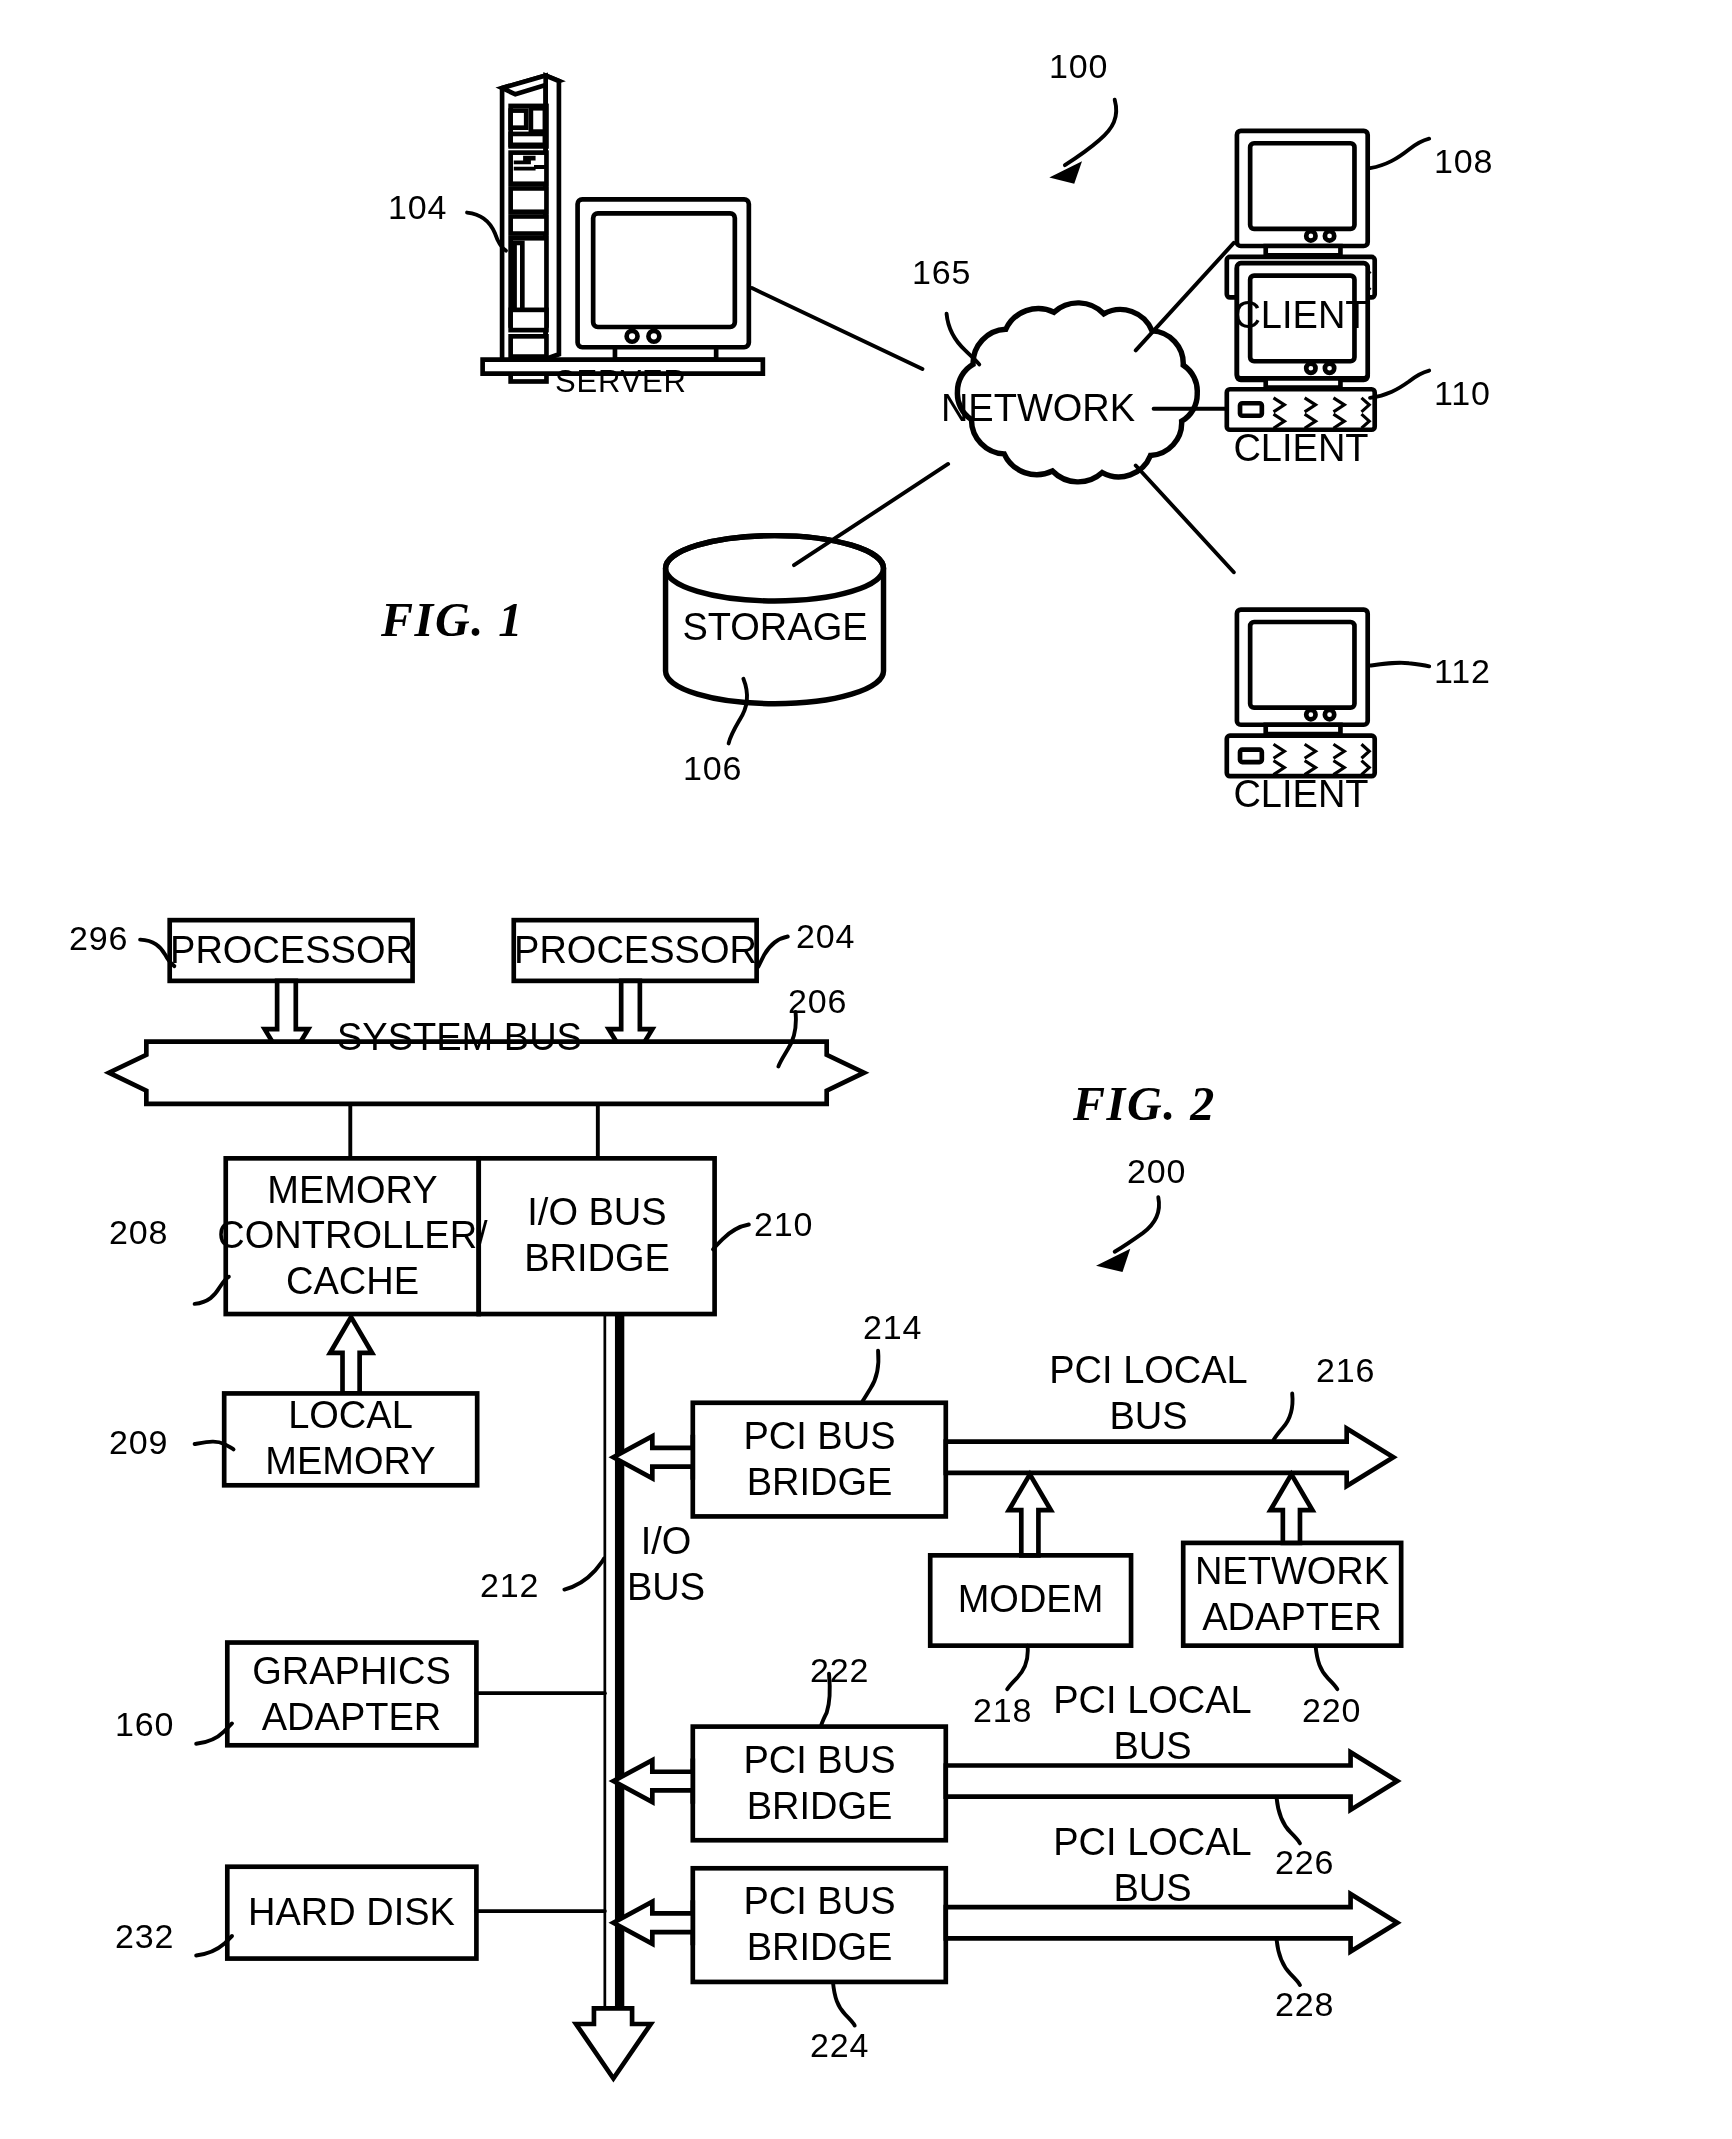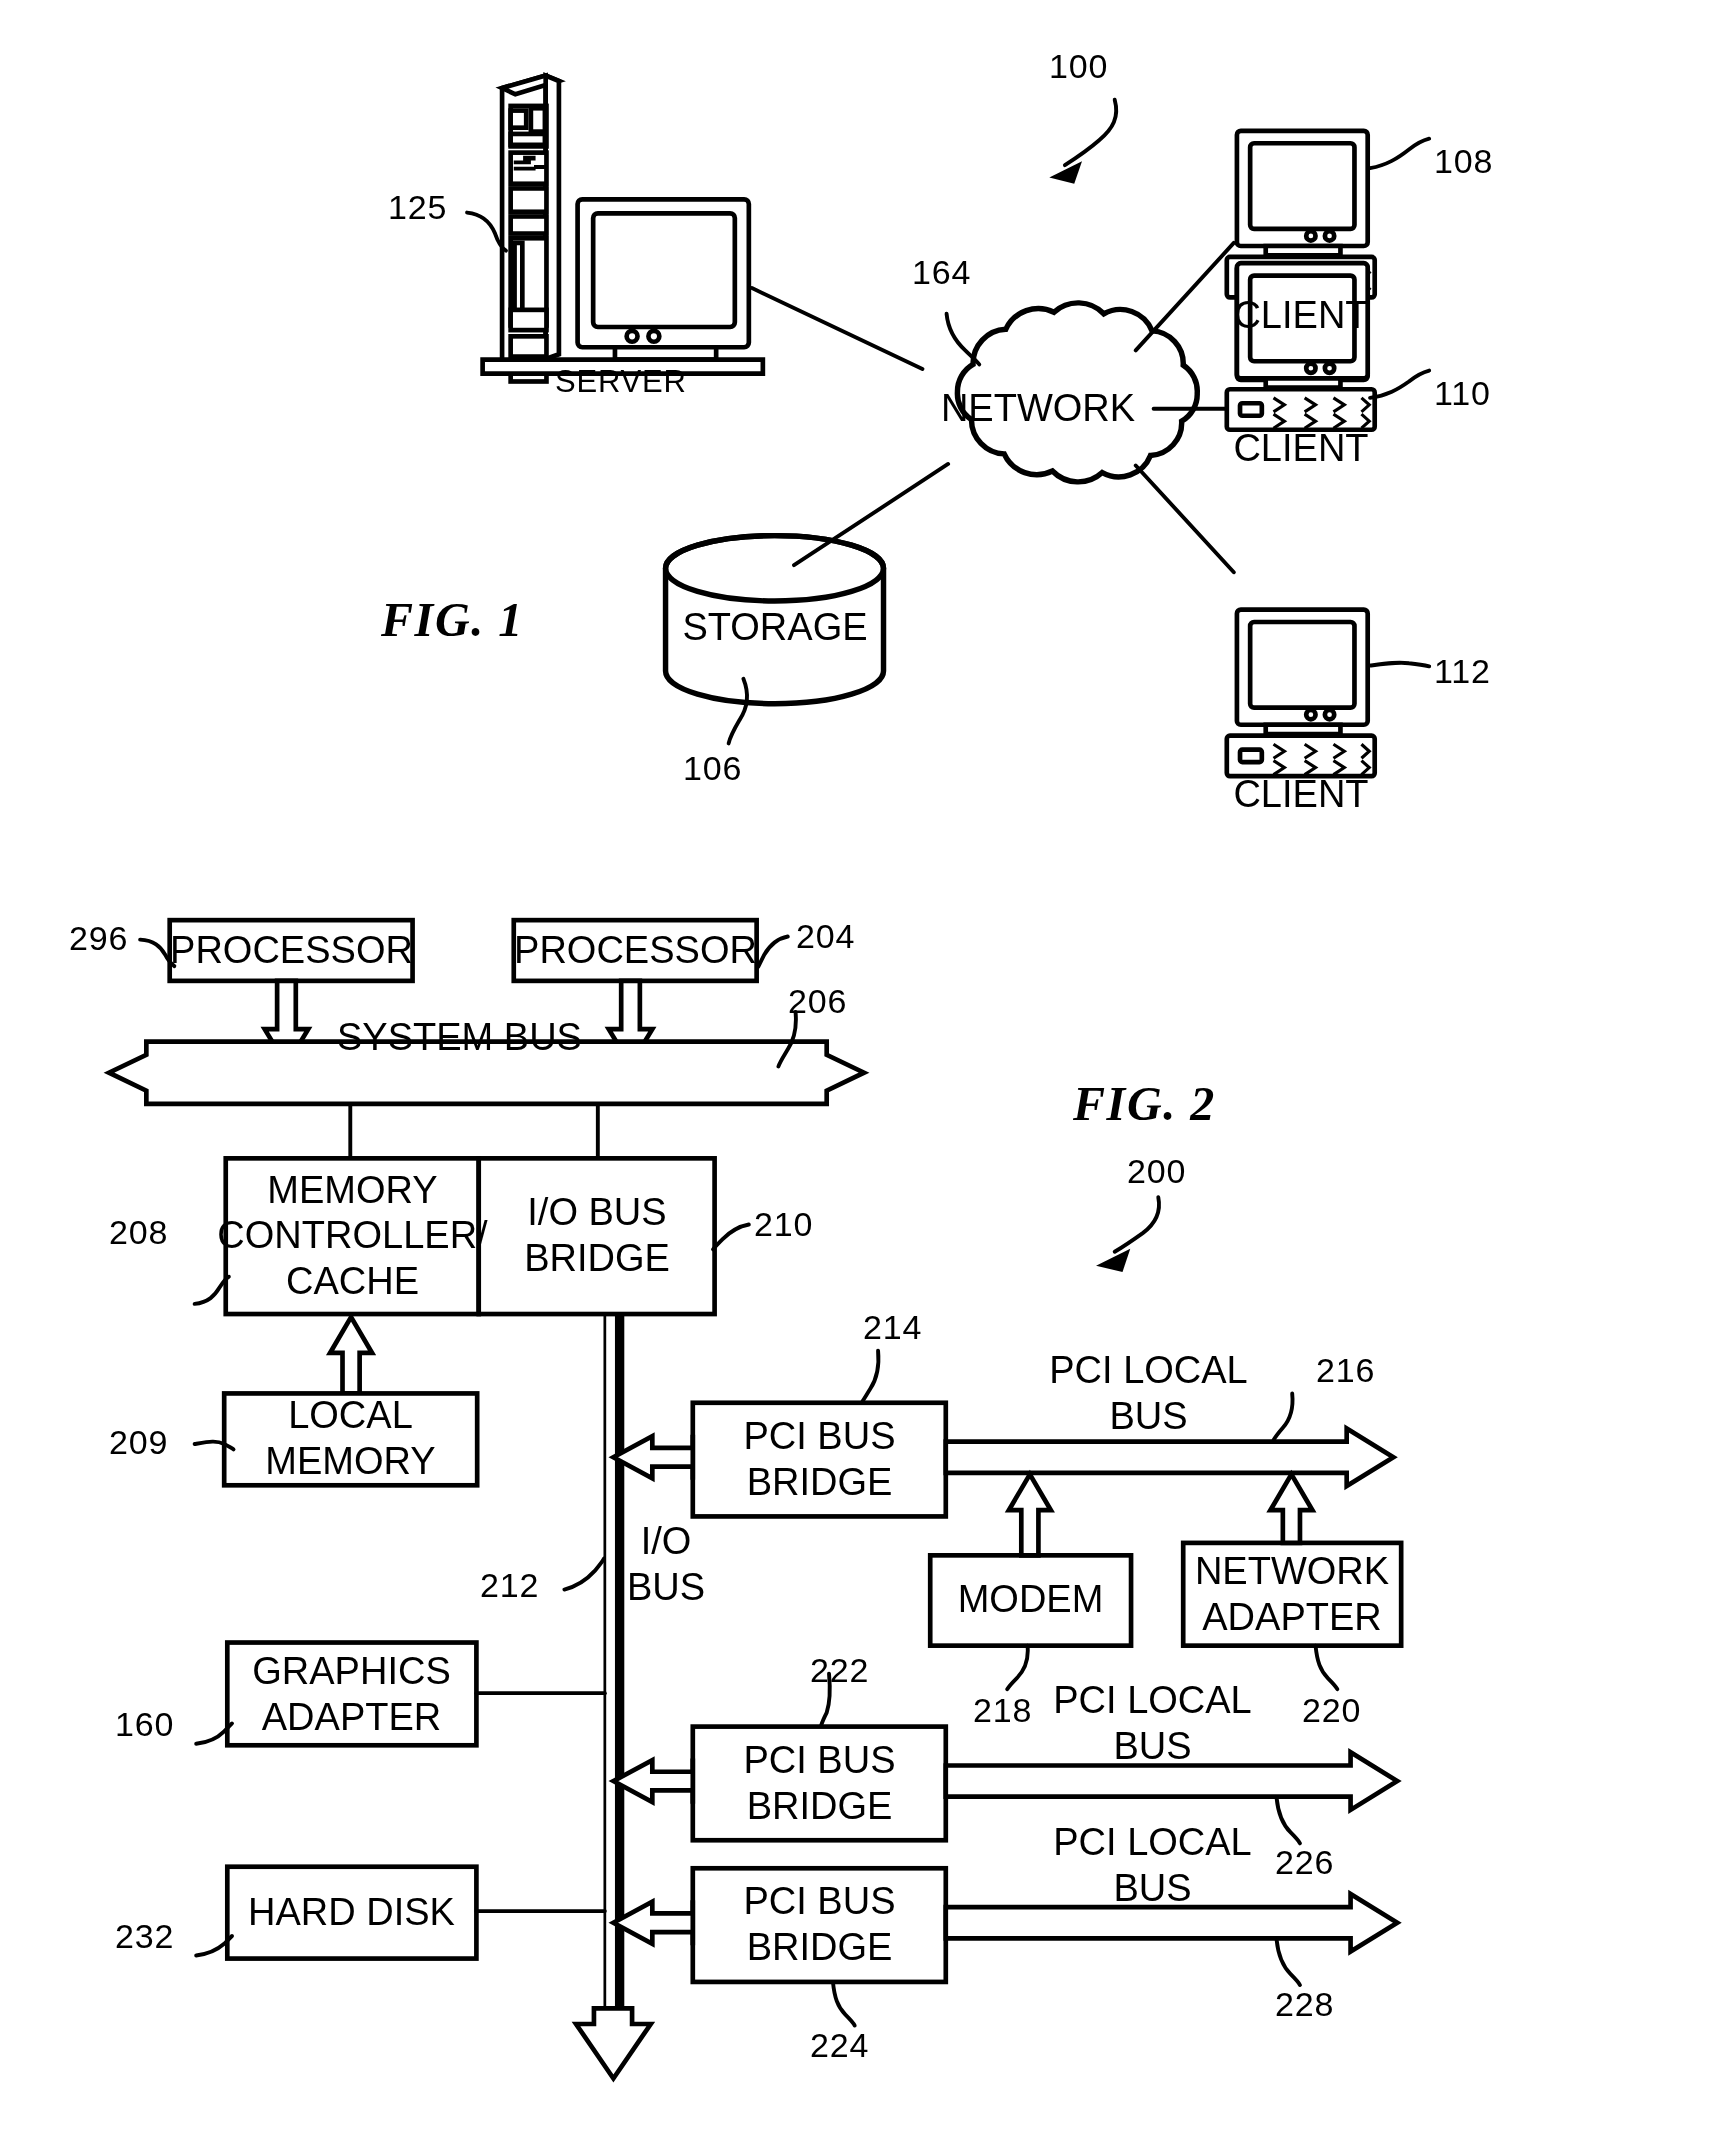--- a/index.html
+++ b/index.html
@@ -242,24 +242,24 @@
     <line class="s" x1="612" y1="2455" x2="777" y2="2455"></line>
     <path class="s" d="M252 2512 C270 2510 280 2504 288 2497 C293 2492 296 2489 298 2487"></path>
 
     <g>
       <path class="s" d="M1488 1538 C1492 1558 1484 1572 1468 1584 C1454 1594 1442 1602 1432 1608"></path>
       <path class="solidblk" d="M1408 1626 L1452 1604 L1442 1634 Z"></path>
     </g>
   </svg>
 
   <div class="lbl refnum" style="left:1049px;top:47px;">100</div>
-  <div class="lbl refnum" style="left:388px;top:188px;">125</div>
+  <div class="lbl refnum" style="left:388px;top:188px;">104</div>
   <div class="lbl cap" style="left:555px;top:364px;">SERVER</div>
 
-  <div class="lbl refnum" style="left:912px;top:253px;">164</div>
+  <div class="lbl refnum" style="left:912px;top:253px;">165</div>
   <div class="boxlabel" style="left:921px;top:388px;width:234px;height:42px;">NETWORK</div>
 
   <div class="lbl refnum" style="left:683px;top:749px;">106</div>
   <div class="boxlabel" style="left:658px;top:607px;width:234px;height:42px;">STORAGE</div>
 
   <div class="lbl refnum" style="left:1434px;top:142px;">108</div>
   <div class="boxlabel" style="left:1223px;top:297px;width:156px;height:37px;">CLIENT</div>
 
   <div class="lbl refnum" style="left:1434px;top:374px;">110</div>
   <div class="boxlabel" style="left:1223px;top:430px;width:156px;height:37px;">CLIENT</div>

